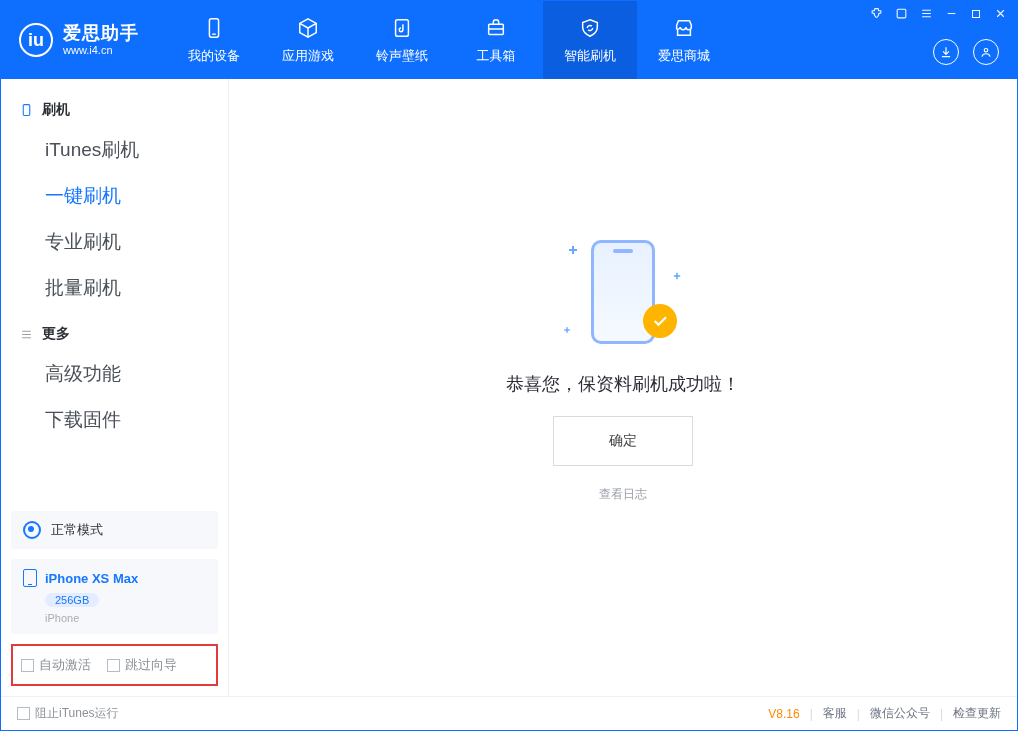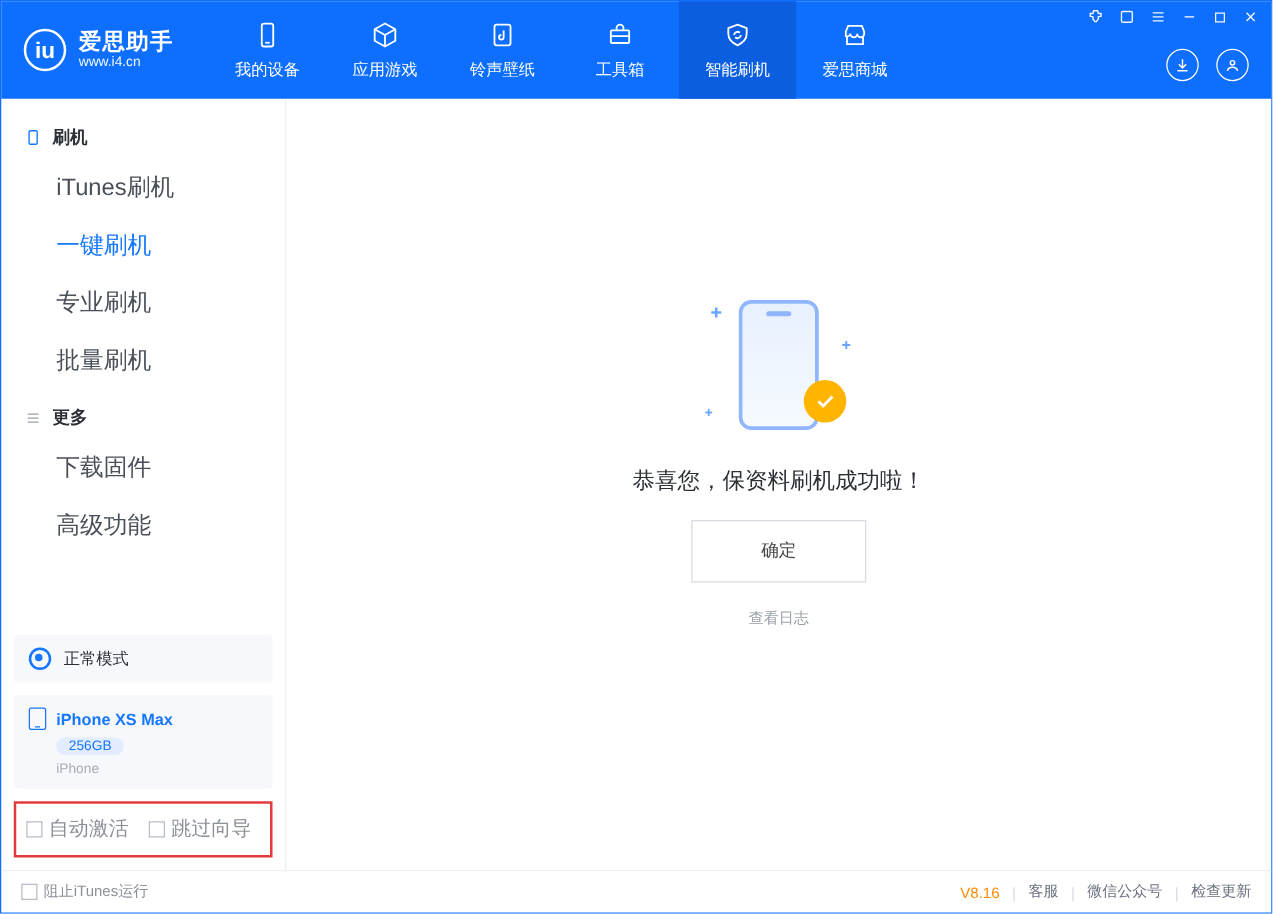--- a/index.html
+++ b/index.html
@@ -31,21 +31,21 @@
 .mode-card, .device-card { margin: 0 10px 10px 10px; background: #f6f8fb; border-radius: 3px; padding: 10px 12px; }
 .mode-card { display: flex; align-items: center; gap: 10px; color: #2b2f36; font-size: 13px; }
 .mode-dot { width: 18px; height: 18px; border-radius: 50%; border: 2px solid #1677ff; position: relative; }
 .mode-dot::after { content: ""; position: absolute; width: 6px; height: 6px; background: #1677ff; border-radius: 50%; top: 3px; left: 3px; }
 .device-card .dname { color: #1677ff; font-size: 13px; font-weight: 600; display: flex; align-items: center; gap: 8px; }
 .device-card .cap { display: inline-block; margin-top: 6px; margin-left: 22px; background: #e3edff; color: #1677ff; border-radius: 10px; padding: 1px 10px; font-size: 11px; }
 .device-card .dtype { margin-top: 4px; margin-left: 22px; color: #a8adb5; font-size: 11px; }
 .phone-ico { width: 14px; height: 18px; border: 1.5px solid #1677ff; border-radius: 2px; position: relative; }
 .phone-ico::after { content:""; position:absolute; bottom:1px; left:50%; transform:translateX(-50%); width:4px; height:1.5px; background:#1677ff; }
 
-.opt-box { margin: 0 10px 10px 10px; border: 2px solid #e33b3b; padding: 10px 8px; display: flex; gap: 16px; font-size: 16px; color: #8c9199; align-items:center; }
+.opt-box { margin: 0 10px 10px 10px; border: 2px solid #e33b3b; padding: 10px 8px; display: flex; gap: 16px; font-size: 13px; color: #8c9199; align-items:center; }
 .chk { width: 13px; height: 13px; border: 1px solid #b6bcc5; display: inline-block; vertical-align: middle; margin-right: 5px; }
 
 .main { flex: 1; position: relative; display: flex; flex-direction: column; align-items: center; justify-content: center; }
 .result { display: flex; flex-direction: column; align-items: center; gap: 20px; margin-top: -40px; }
 .result-graphic { width: 120px; height: 120px; position: relative; display:flex; align-items:center; justify-content:center; }
 .gphone { width: 64px; height: 104px; border: 3px solid #8fb6ff; border-radius: 10px; background: linear-gradient(180deg,#e8f1ff,#f6faff); position: relative; }
 .gphone::before { content:""; position:absolute; top:6px; left:50%; transform:translateX(-50%); width:20px; height:4px; background:#8fb6ff; border-radius:2px; }
 .gcheck { position:absolute; right:6px; bottom:14px; width:34px; height:34px; background:#ffb400; border-radius:50%; display:flex; align-items:center; justify-content:center; }
 .gcheck svg { width:18px; height:18px; }
 .spark { position:absolute; width:8px; height:8px; }
@@ -205,22 +205,22 @@
 
       <div class="side-section">
         <div class="side-head">
           <span class="hicon">
             <svg width="13" height="13" viewBox="0 0 24 24" stroke="#9aa0a8" stroke-width="2">
                 <path d="M4 6h16M4 12h16M4 18h16"></path>
               </svg>
           </span>
           <span>更多</span>
         </div>
+        <div class="side-item">高级功能</div>
         <div class="side-item">下载固件</div>
-        <div class="side-item">高级功能</div>
       </div>
 
       <div class="sidebar-spacer"></div>
 
       <div class="mode-card">
         <span class="mode-dot"></span>
         <span>正常模式</span>
       </div>
 
       <div class="device-card">

